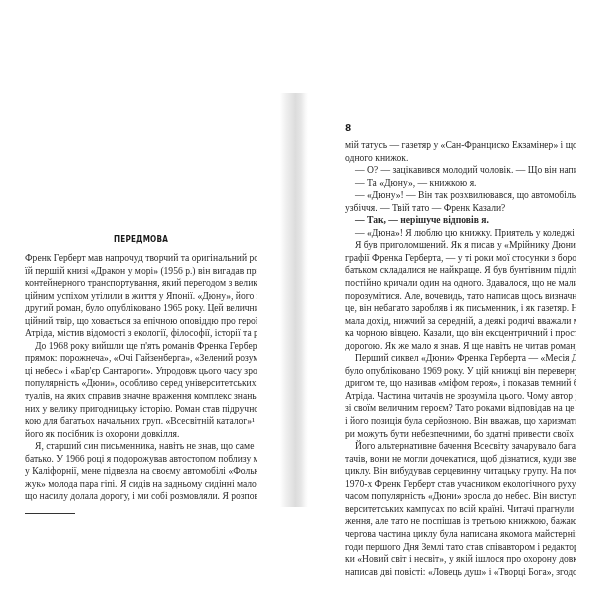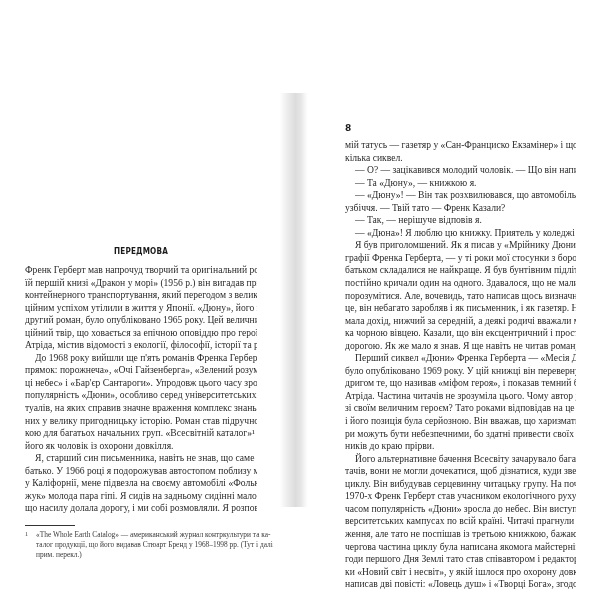--- a/index.html
+++ b/index.html
@@ -1,21 +1,21 @@
 <!DOCTYPE html>
 <html><head>
 <meta charset="utf-8">
 <style>
   html, body { margin:0; padding:0; }
   body { width:600px; height:600px; background:#ffffff; position:relative; overflow:hidden;
          font-family:"Liberation Serif","DejaVu Serif",serif; color:#2a2a2a; }
   .gutter { position:absolute; left:280px; top:93px; width:28px; height:414px;
             background:linear-gradient(to right,#ffffff 0%,#f0f0f0 20%,#dcdcdc 55%,#e6e6e6 75%,#f7f7f7 90%,#ffffff 100%); }
   .page { position:absolute; }
-  .left-page { left:25px; top:244px; width:232px; }
+  .left-page { left:25px; top:232px; width:232px; }
   .right-page { left:345px; top:121px; width:231px; }
   .title { text-align:center; font-family:"DejaVu Sans Condensed","DejaVu Sans",sans-serif; font-weight:bold;
            font-size:9.5px; letter-spacing:0.2px; transform:scaleX(0.85); margin:0 0 6px 0; height:14px; line-height:14px; color:#1a1a1a; }
   .para { font-size:9.6px; line-height:12.55px; text-align:justify; margin:0; }
   .line { display:block; white-space:nowrap; text-align:justify; text-align-last:justify; height:12.55px; overflow:hidden; }
   .line.last { text-align-last:left; }
   .fn-rule { width:50px; height:1px; background:#333; margin:10px 0 4px 0; }
   .footnote { font-size:7.4px; line-height:10px; color:#3a3a3a; position:relative; padding-left:11px; }
   .footnote .mark { position:absolute; left:0; top:-1px; font-size:6px; }
   .footnote .l { display:block; white-space:nowrap; text-align:justify; text-align-last:justify; }
@@ -40,58 +40,52 @@
         <span class="line last">Атріда, містив відомості з екології, філософії, історії та релігії.</span>
       </div>
       <div class="para">
         <span class="line" style="padding-left: 10px;">До 1968 року вийшли ще п'ять романів Френка Герберта: «На-</span>
         <span class="line">прямок: порожнеча», «Очі Гайзенберга», «Зелений розум», «Твор-</span>
         <span class="line">ці небес» і «Бар'єр Сантароги». Упродовж цього часу зростала</span>
         <span class="line">популярність «Дюни», особливо серед університетських інтелек-</span>
         <span class="line">туалів, на яких справив значне враження комплекс знань, вплете-</span>
         <span class="line">них у велику пригодницьку історію. Роман став підручною книж-</span>
         <span class="line">кою для багатьох начальних груп. «Всесвітній каталог»¹ вихваляв</span>
-        <span class="line last">його як чоловік із охорони довкілля.</span>
+        <span class="line last">його як посібник із охорони довкілля.</span>
       </div>
       <div class="para">
         <span class="line" style="padding-left: 10px;">Я, старший син письменника, навіть не знав, що саме створив мій</span>
         <span class="line">батько. У 1966 році я подорожував автостопом поблизу міста Кармел</span>
         <span class="line">у Каліфорнії, мене підвезла на своєму автомобілі «Фольксваген-</span>
         <span class="line">жук» молода пара гіпі. Я сидів на задньому сидінні малої машини,</span>
         <span class="line last">що насилу долала дорогу, і ми собі розмовляли. Я розповів їм, що</span>
       </div>
     </div>
   <div class="fn-rule"></div>
-  <div class="footnote">
-    <span class="mark">1</span>
-    <span class="l">«The Whole Earth Catalog» — американський журнал контркультури та ка-</span>
-    <span class="l">талог продукції, що його видавав Стюарт Бренд у 1968–1998 рр. (Тут і далі</span>
-    <span class="l last">прим. перекл.)</span>
-  </div>
 </div>
 
 <div class="page right-page">
   <div class="pagemark">8</div>
   <div id="right-body">
       <div class="para">
         <span class="line">мій татусь — газетяр у «Сан-Франциско Екзамінер» і що він написав</span>
-        <span class="line last">кілька сиквел.</span>
+        <span class="line last">одного книжок.</span>
       </div>
       <div class="para">
         <span class="line last" style="padding-left: 10px;">— О? — зацікавився молодий чоловік. — Що він написав?</span>
       </div>
       <div class="para">
         <span class="line last" style="padding-left: 10px;">— Та «Дюну», — книжкою я.</span>
       </div>
       <div class="para">
         <span class="line" style="padding-left: 10px;">— «Дюну»! — Він так розхвилювався, що автомобіль з'їхав на</span>
         <span class="line last">узбіччя. — Твій тато — Френк Казали?</span>
       </div>
       <div class="para">
-        <span class="line last" style="padding-left: 10px;">— Так, — нерішуче відповів я.</span>
+        <span class="line last" style="padding-left: 10px; font-weight: bold;">— Так, — нерішуче відповів я.</span>
       </div>
       <div class="para">
         <span class="line" style="padding-left: 10px;">— «Дюна»! Я люблю цю книжку. Приятель у коледжі підсадив</span>
       </div>
       <div class="para">
         <span class="line" style="padding-left: 10px;">Я був приголомшений. Як я писав у «Мрійнику Дюни» — біо-</span>
         <span class="line">графії Френка Герберта, — у ті роки мої стосунки з бородатим</span>
         <span class="line">батьком складалися не найкраще. Я був бунтівним підлітком, і ми</span>
         <span class="line">постійно кричали один на одного. Здавалося, що не мали шансів</span>
         <span class="line">порозумітися. Але, вочевидь, тато написав щось визначне. Попри</span>
@@ -101,21 +95,20 @@
         <span class="line last">дорогою. Як же мало я знав. Я ще навіть не читав роману.</span>
       </div>
       <div class="para">
         <span class="line" style="padding-left: 10px;">Перший сиквел «Дюни» Френка Герберта — «Месія Дюни» —</span>
         <span class="line">було опубліковано 1969 року. У цій книжці він перевернув догори</span>
         <span class="line">дригом те, що називав «міфом героя», і показав темний бік Пола</span>
         <span class="line">Атріда. Частина читачів не зрозуміла цього. Чому автор учинив так</span>
         <span class="line">зі своїм величним героєм? Тато роками відповідав на це питання,</span>
         <span class="line">і його позиція була серйозною. Він вважав, що харизматичні ліде-</span>
         <span class="line">ри можуть бути небезпечними, бо здатні привести своїх послідов-</span>
-        <span class="line last">ників до краю прірви.</span>
       </div>
       <div class="para">
         <span class="line" style="padding-left: 10px;">Його альтернативне бачення Всесвіту зачарувало багатьох чи-</span>
         <span class="line">тачів, вони не могли дочекатися, щоб дізнатися, куди зверне дія</span>
         <span class="line">циклу. Він вибудував серцевинну читацьку групу. На початку</span>
         <span class="line">1970-х Френк Герберт став учасником екологічного руху, а тим</span>
         <span class="line">часом популярність «Дюни» зросла до небес. Він виступав в уні-</span>
         <span class="line">верситетських кампусах по всій країні. Читачі прагнули продов-</span>
         <span class="line">ження, але тато не поспішав із третьою книжкою, бажаючи, щоб</span>
         <span class="line">чергова частина циклу була написана якомога майстерніше. З на-</span>

